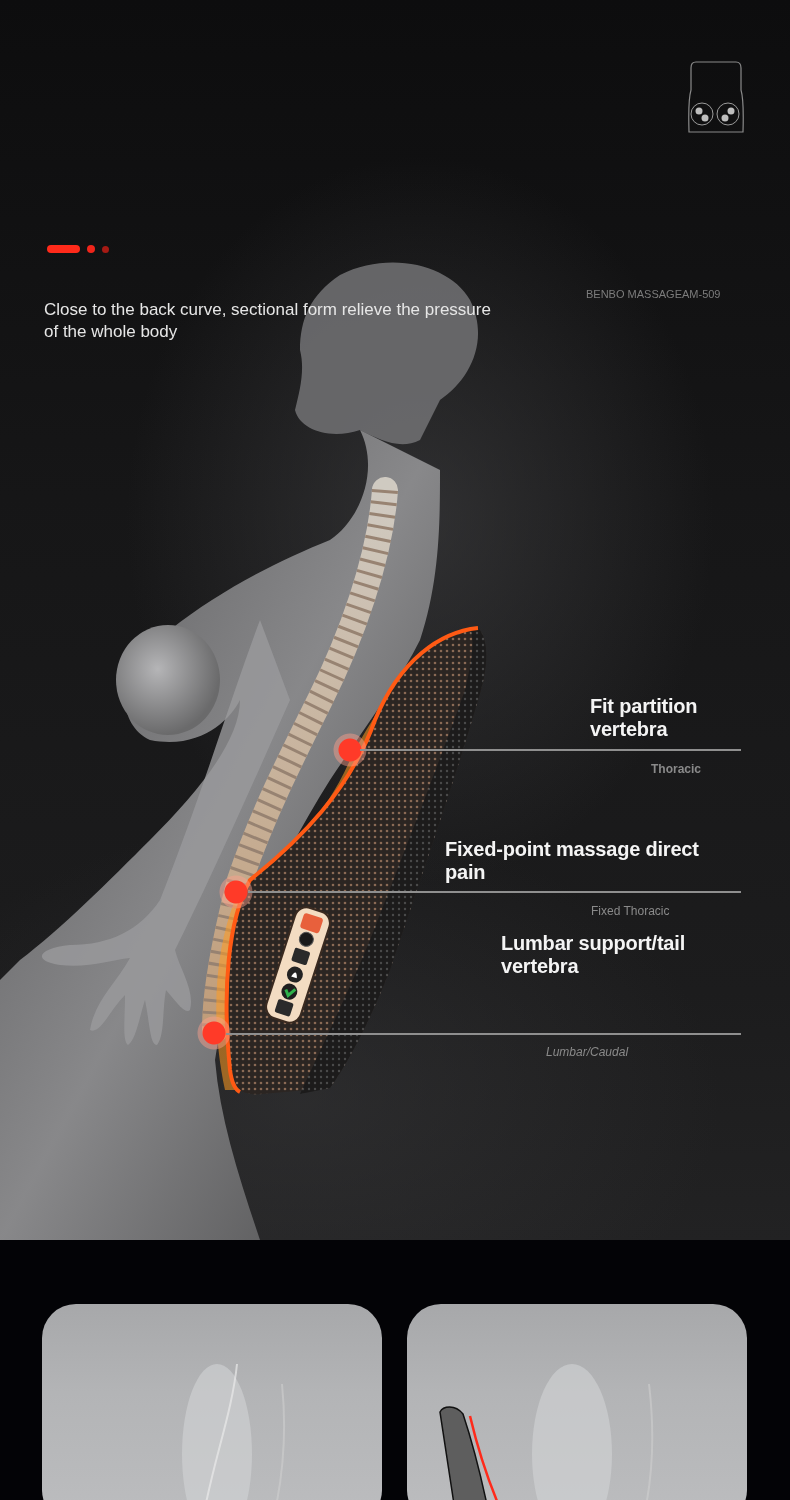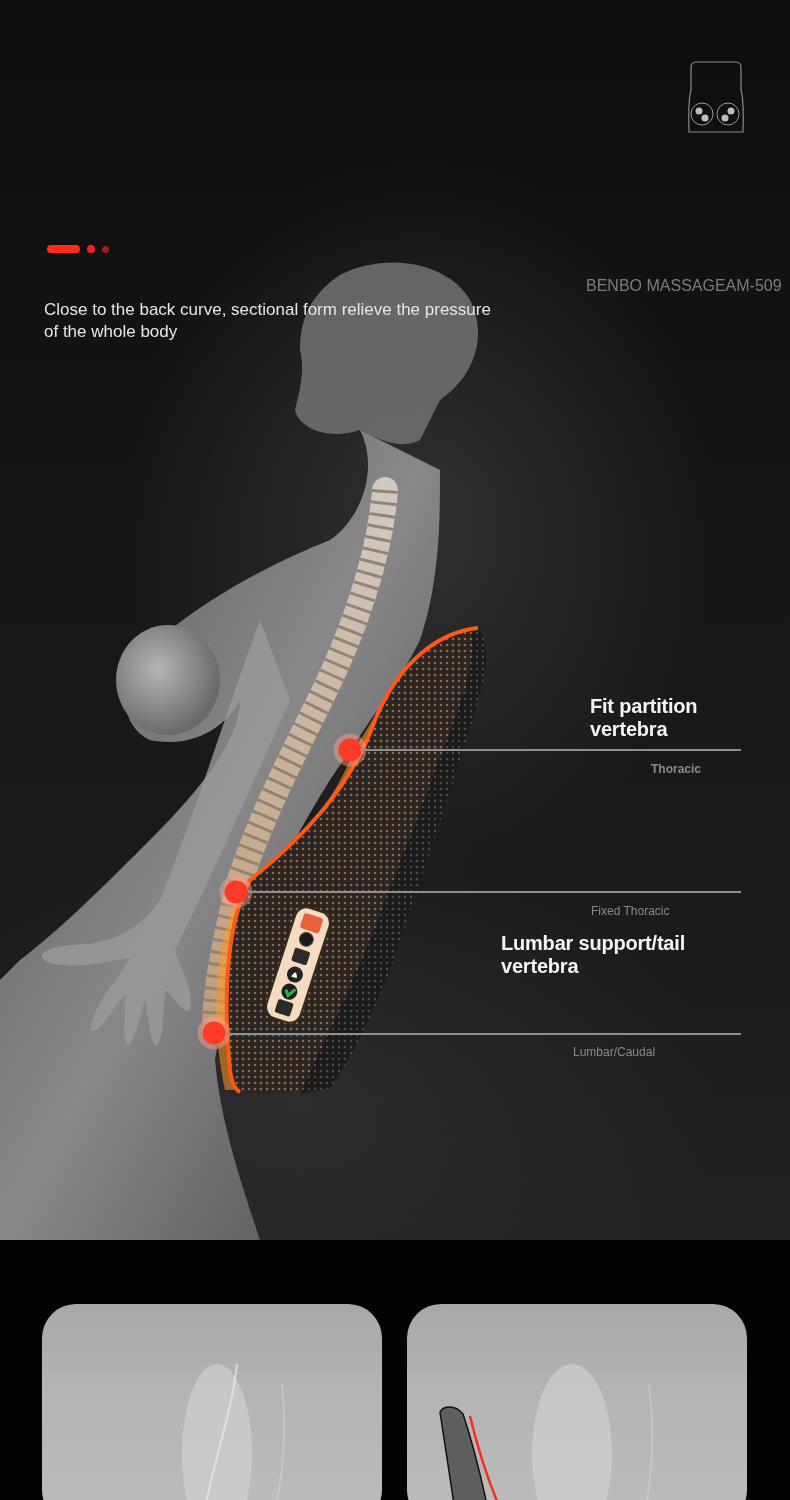--- a/index.html
+++ b/index.html
@@ -26,22 +26,22 @@
   .dots { position: absolute; left: 47px; top: 244px; height: 10px; display: flex; align-items: center; gap: 7px; }
   .dot-pill { width: 33px; height: 8px; border-radius: 4px; background: #ff2a1a; }
   .dot-a { width: 8px; height: 8px; border-radius: 50%; background: #f0251a; }
   .dot-b { width: 7px; height: 7px; border-radius: 50%; background: #a61a14; }
 
   .subtitle {
     position: absolute; left: 44px; top: 299px; width: 450px;
     color: #e6e6e6; font-size: 17px; line-height: 22px;
   }
   .brand {
-    position: absolute; left: 586px; top: 277px;
-    color: #7c7c7c; font-size: 16px; letter-spacing: 0px;
+    position: absolute; left: 586px; top: 288px;
+    color: #7c7c7c; font-size: 11px; letter-spacing: 0px;
   }
 
   .illustration { position: absolute; left: 0; top: 240px; width: 790px; height: 1000px; }
 
   .callout-title {
     position: absolute; color: #f4f4f4; font-size: 20px; line-height: 23px; font-weight: bold;
     letter-spacing: -0.2px;
   }
   .callout-sub { position: absolute; color: #8a8a8a; font-size: 12px; }
   .callout-line { position: absolute; height: 2px; background: #8f8f8f; }
@@ -153,30 +153,32 @@
   <div class="callout-line" style="left:360px; top:749px; width:381px;"></div>
   <div class="callout-title" style="left:590px; top:695px;">
     <div>Fit partition</div>
     <div>vertebra</div>
   </div>
   <div class="callout-sub" style="left:651px; top:762px;font-weight:bold;">Thoracic</div>
 
   <div class="marker" style="left:219px; top:875px;"></div>
   <div class="callout-line" style="left:248px; top:891px; width:493px;"></div>
   <div class="callout-title" style="left:445px; top:838px;">
+    <div>Fixed-point massage direct</div>
+    <div>pain</div>
   </div>
   <div class="callout-sub" style="left:591px; top:904px;">Fixed Thoracic</div>
 
   <div class="marker" style="left:197px; top:1016px;"></div>
   <div class="callout-line" style="left:226px; top:1033px; width:515px;"></div>
   <div class="callout-title" style="left:501px; top:932px;">
     <div>Lumbar support/tail</div>
     <div>vertebra</div>
   </div>
-  <div class="callout-sub" style="left:573px; top:1045px;">Lumbar/Caudal</div>
+  <div class="callout-sub" style="left:546px; top:1045px;font-style:italic;">Lumbar/Caudal</div>
 </div>
 
 <div class="band"></div>
 
 <div class="card card-left">
   <svg width="340" height="220" viewBox="0 0 340 220">
     <ellipse cx="175" cy="150" rx="35" ry="90" fill="#d2d3d5" opacity="0.6"></ellipse>
     <path d="M160 220 C 170 160, 190 110, 195 60" stroke="#eaeaea" stroke-width="2" fill="none" opacity="0.7"></path>
     <path d="M230 220 C 240 180, 245 130, 240 80" stroke="#cfcfcf" stroke-width="2" fill="none" opacity="0.6"></path>
   </svg>

